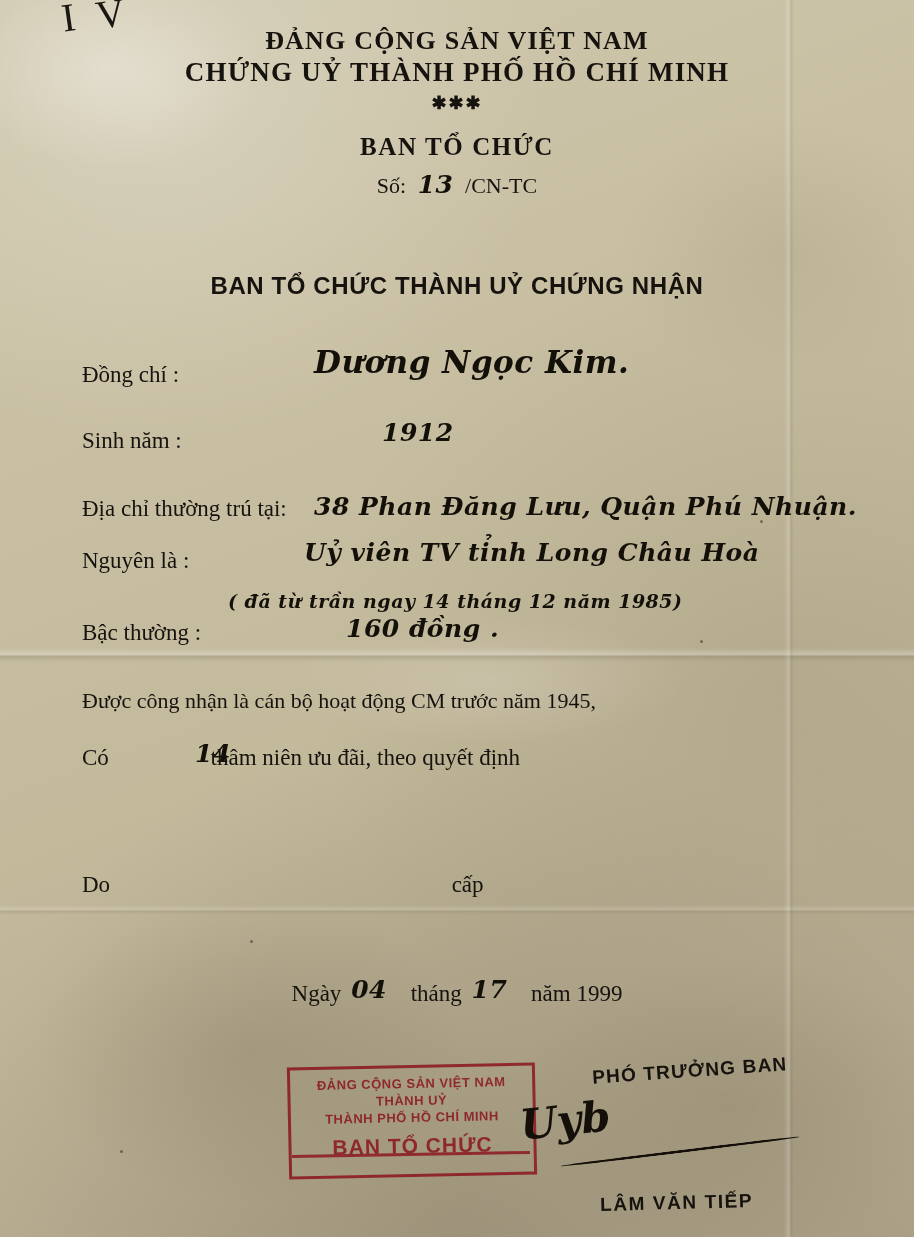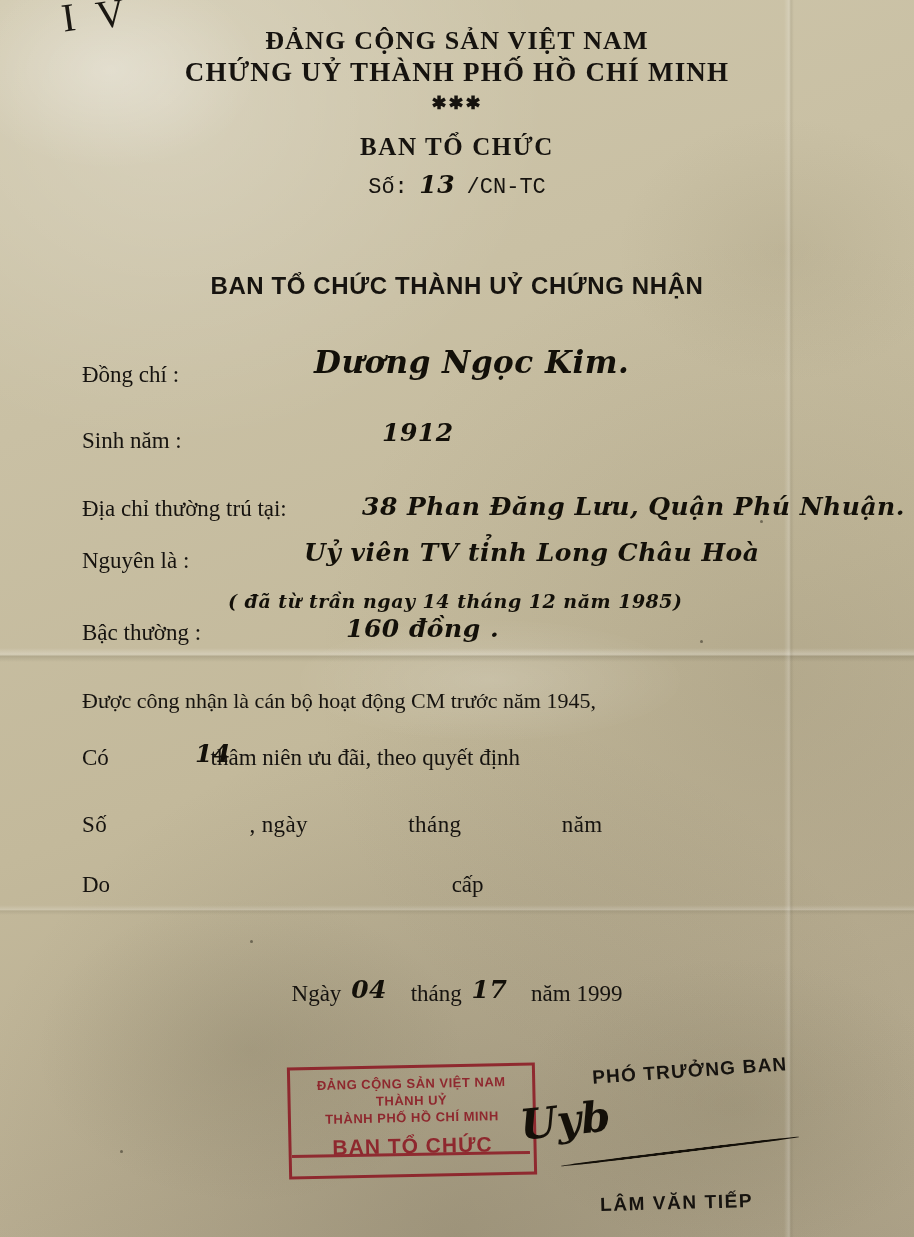--- a/index.html
+++ b/index.html
@@ -81,21 +81,21 @@
   .hdr-org {
     position: absolute; left: 0; right: 0; top: 133px;
     font-size: 25px;
     letter-spacing: 1.6px;
   }
   .hdr-num {
     position: absolute; left: 0; right: 0; top: 170px;
     text-align: center;
     font-size: 22px;
   }
-  .hdr-num .lbl { font-family: Liberation Mono, monospace; margin-top: 8px; }
+  .hdr-num .lbl { font-family: Liberation Serif, serif; margin-top: 8px; }
   .title {
     position: absolute; left: 0; right: 0; top: 272px;
     text-align: center;
     font-family: "Liberation Sans", sans-serif;
     font-weight: bold;
     font-size: 24px;
     letter-spacing: 0.6px;
   }
 
   .row { position: absolute; font-size: 23px; white-space: nowrap; }
@@ -119,21 +119,21 @@
   .r-former   { left: 82px;  top: 548px; }
   .r-former2  { left: 228px; top: 588px; }
   .r-salary   { left: 82px;  top: 620px; }
   .r-recog    { left: 82px;  top: 688px; font-size: 22px; }
   .r-seniority{ left: 82px;  top: 745px; }
   .r-decnum   { left: 82px;  top: 812px; letter-spacing: 0.4px; }
   .r-issuer   { left: 82px;  top: 872px; }
 
   .name-v  { position: absolute; left: 232px;  top: -18px; }
   .birth-v { position: absolute; left: 300px;  top: -10px; text-align: center; }
-  .addr-v  { position: absolute; left: 232px;  top: -4px; margin-left: 48px; }
+  .addr-v  { position: absolute; left: 232px;  top: -4px; }
   .former-v{ position: absolute; left: 222px;  top: -10px; }
   .salary-v{ position: absolute; left: 264px;  top: -6px; }
   .sen-v   { position: absolute; left: 113px;  top: -6px; }
 
   .spacer-n { display: inline-block; width: 130px; }
   .spacer-t { display: inline-block; width: 88px; }
   .spacer-d { display: inline-block; width: 330px; }
 
   .date-line {
     position: absolute; left: 0; right: 0; top: 978px;
@@ -274,29 +274,20 @@
   </div>
 
   <div class="row r-recog">Được công nhận là cán bộ hoạt động CM trước năm 1945,</div>
 
   <div class="row r-seniority">
     <span class="lbl">Có</span>
     <span class="hand hand-md sen-v">14</span>
     <span class="lbl" style="padding-left:96px;">thâm niên ưu đãi, theo quyết định</span>
   </div>
 
-  <div class="row r-decnum">
-    <span class="lbl">Số</span>
-    <span class="spacer-n"></span>
-    <span class="lbl">, ngày</span>
-    <span class="spacer-t"></span>
-    <span class="lbl">tháng</span>
-    <span class="spacer-t"></span>
-    <span class="lbl">năm</span>
-  </div>
 
   <div class="row r-issuer">
     <span class="lbl">Do</span>
     <span class="spacer-d"></span>
     <span class="lbl">cấp</span>
   </div>
 
   <div class="date-line">
     <span class="lbl">Ngày</span>
     <span class="hand hand-md">04</span>

